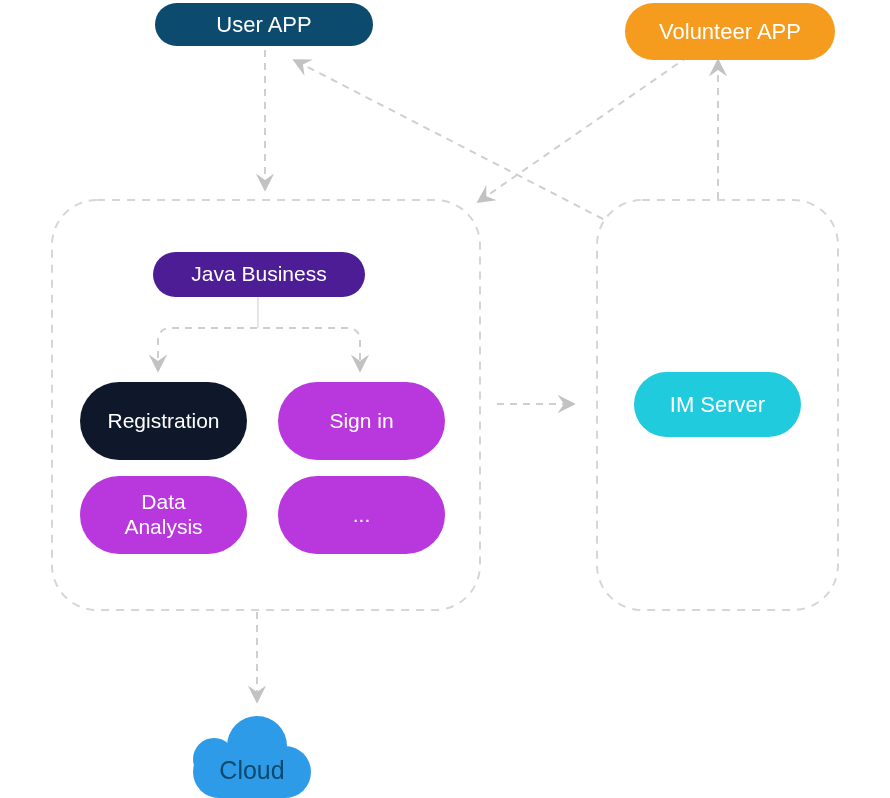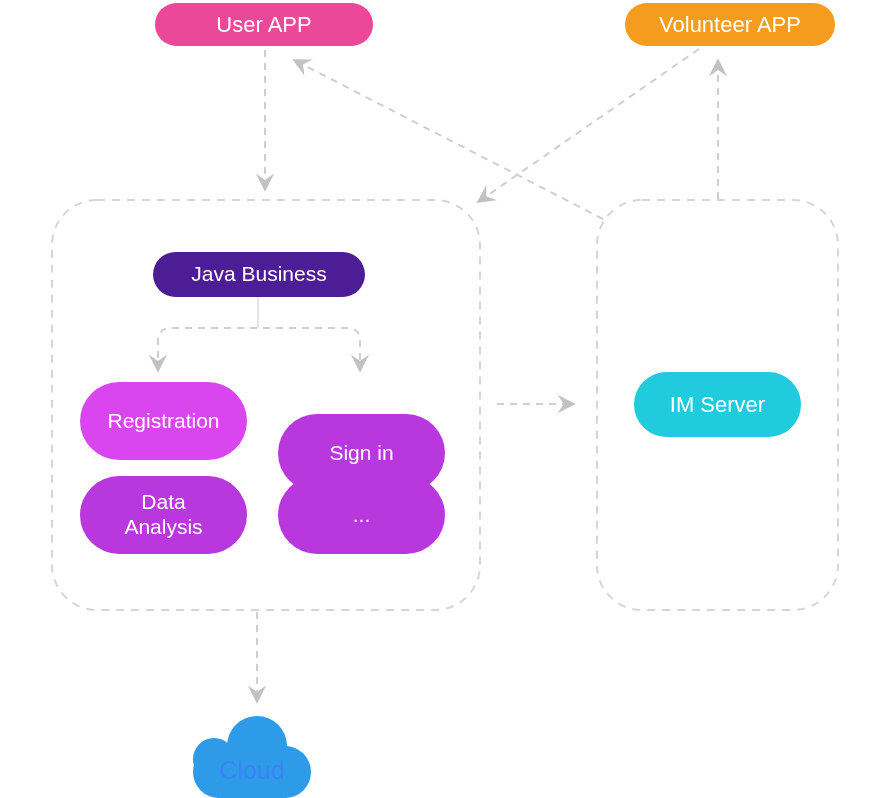--- a/index.html
+++ b/index.html
@@ -23,42 +23,42 @@
     z-index: 2;
     display: flex;
     align-items: center;
     justify-content: center;
     color: #ffffff;
     text-align: center;
     border-radius: 999px;
     line-height: 1.18;
   }
   .node-user-app      { left:155px; top:3px;   width:218px; height:43px; font-size:22px; }
-  .node-volunteer-app { left:625px; top:3px;   width:210px; height:43px; font-size:22px; }
+  .node-volunteer-app { left:625px; top:3px;   width:210px; height:57px; font-size:22px; }
   .node-java-business { left:153px; top:252px; width:212px; height:45px; font-size:21px; }
   .node-registration  { left:80px;  top:382px; width:167px; height:78px; font-size:21px; }
   .node-sign-in       { left:278px; top:382px; width:167px; height:78px; font-size:21px; }
   .node-data-analysis { left:80px;  top:476px; width:167px; height:78px; font-size:21px; padding:16px 30px; }
   .node-more          { left:278px; top:476px; width:167px; height:78px; font-size:21px; }
   .node-im-server     { left:634px; top:372px; width:167px; height:65px; font-size:22px; }
   .cloud {
     position: absolute;
     left: 193px; top: 716px;
     width: 118px; height: 82px;
     z-index: 2;
   }
   .cloud .bump-big   { position:absolute; left:34px; top:0;    width:60px;  height:60px; border-radius:50%; }
   .cloud .bump-small { position:absolute; left:0;    top:22px; width:42px;  height:42px; border-radius:50%; }
   .cloud .base       { position:absolute; left:0;    top:30px; width:118px; height:52px; border-radius:26px; }
   .cloud .cloud-label {
     position: absolute;
     left: 0; bottom: 13px;
     width: 100%;
     text-align: center;
-    color: #3b82f6;
+    color: #0c4a6e;
     font-size: 25px;
   }
 </style>
 </head>
 <body>
 
 <div class="canvas">
 
   <svg class="edges" viewBox="0 0 890 798" xmlns="http://www.w3.org/2000/svg">
     <defs>
@@ -74,37 +74,37 @@
     <path d="M 603 219 L 294 60" fill="none" stroke="#CFCFCF" stroke-width="2" stroke-dasharray="7 6" marker-end="url(#arr)"></path>
     <path d="M 699 49 L 478 202" fill="none" stroke="#CFCFCF" stroke-width="2" stroke-dasharray="7 6" marker-end="url(#arr)"></path>
     <path d="M 718 199 L 718 60" fill="none" stroke="#CFCFCF" stroke-width="2" stroke-dasharray="7 6" marker-end="url(#arr)"></path>
     <path d="M 497 404 L 574 404" fill="none" stroke="#CFCFCF" stroke-width="2" stroke-dasharray="7 6" marker-end="url(#arr)"></path>
     <path d="M 257 612 L 257 702" fill="none" stroke="#CFCFCF" stroke-width="2" stroke-dasharray="7 6" marker-end="url(#arr)"></path>
 
     <path d="M 258 297 L 258 328" fill="none" stroke="#DCDCDC" stroke-width="1.5"></path>
     <path d="M 158 371 L 158 341 Q 158 328 171 328 L 347 328 Q 360 328 360 341 L 360 371" fill="none" stroke="#CFCFCF" stroke-width="2" stroke-dasharray="7 6" marker-start="url(#arr)" marker-end="url(#arr)"></path>
   </svg>
 
-  <div class="node node-user-app" style="background-color: #ec4899;">
+  <div class="node node-user-app" style="background-color: #0c4a6e;">
     <span>User APP</span>
   </div>
 
   <div class="node node-volunteer-app" style="background-color: rgb(245, 155, 29);">
     <span>Volunteer APP</span>
   </div>
 
   <div class="node node-java-business" style="background-color: #4c1d95;">
     <span>Java Business</span>
   </div>
 
-  <div class="node node-registration" style="background-color: #d946ef;">
+  <div class="node node-registration" style="background-color: #0f172a;">
     <span>Registration</span>
   </div>
 
-  <div class="node node-sign-in" style="background-color: rgb(184, 56, 222); margin-top: 32px;">
+  <div class="node node-sign-in" style="background-color: rgb(184, 56, 222);">
     <span>Sign in</span>
   </div>
 
   <div class="node node-data-analysis" style="background-color: rgb(184, 56, 222);">
     <span>Data Analysis</span>
   </div>
 
   <div class="node node-more" style="background-color: rgb(184, 56, 222);">
     <span>...</span>
   </div>

